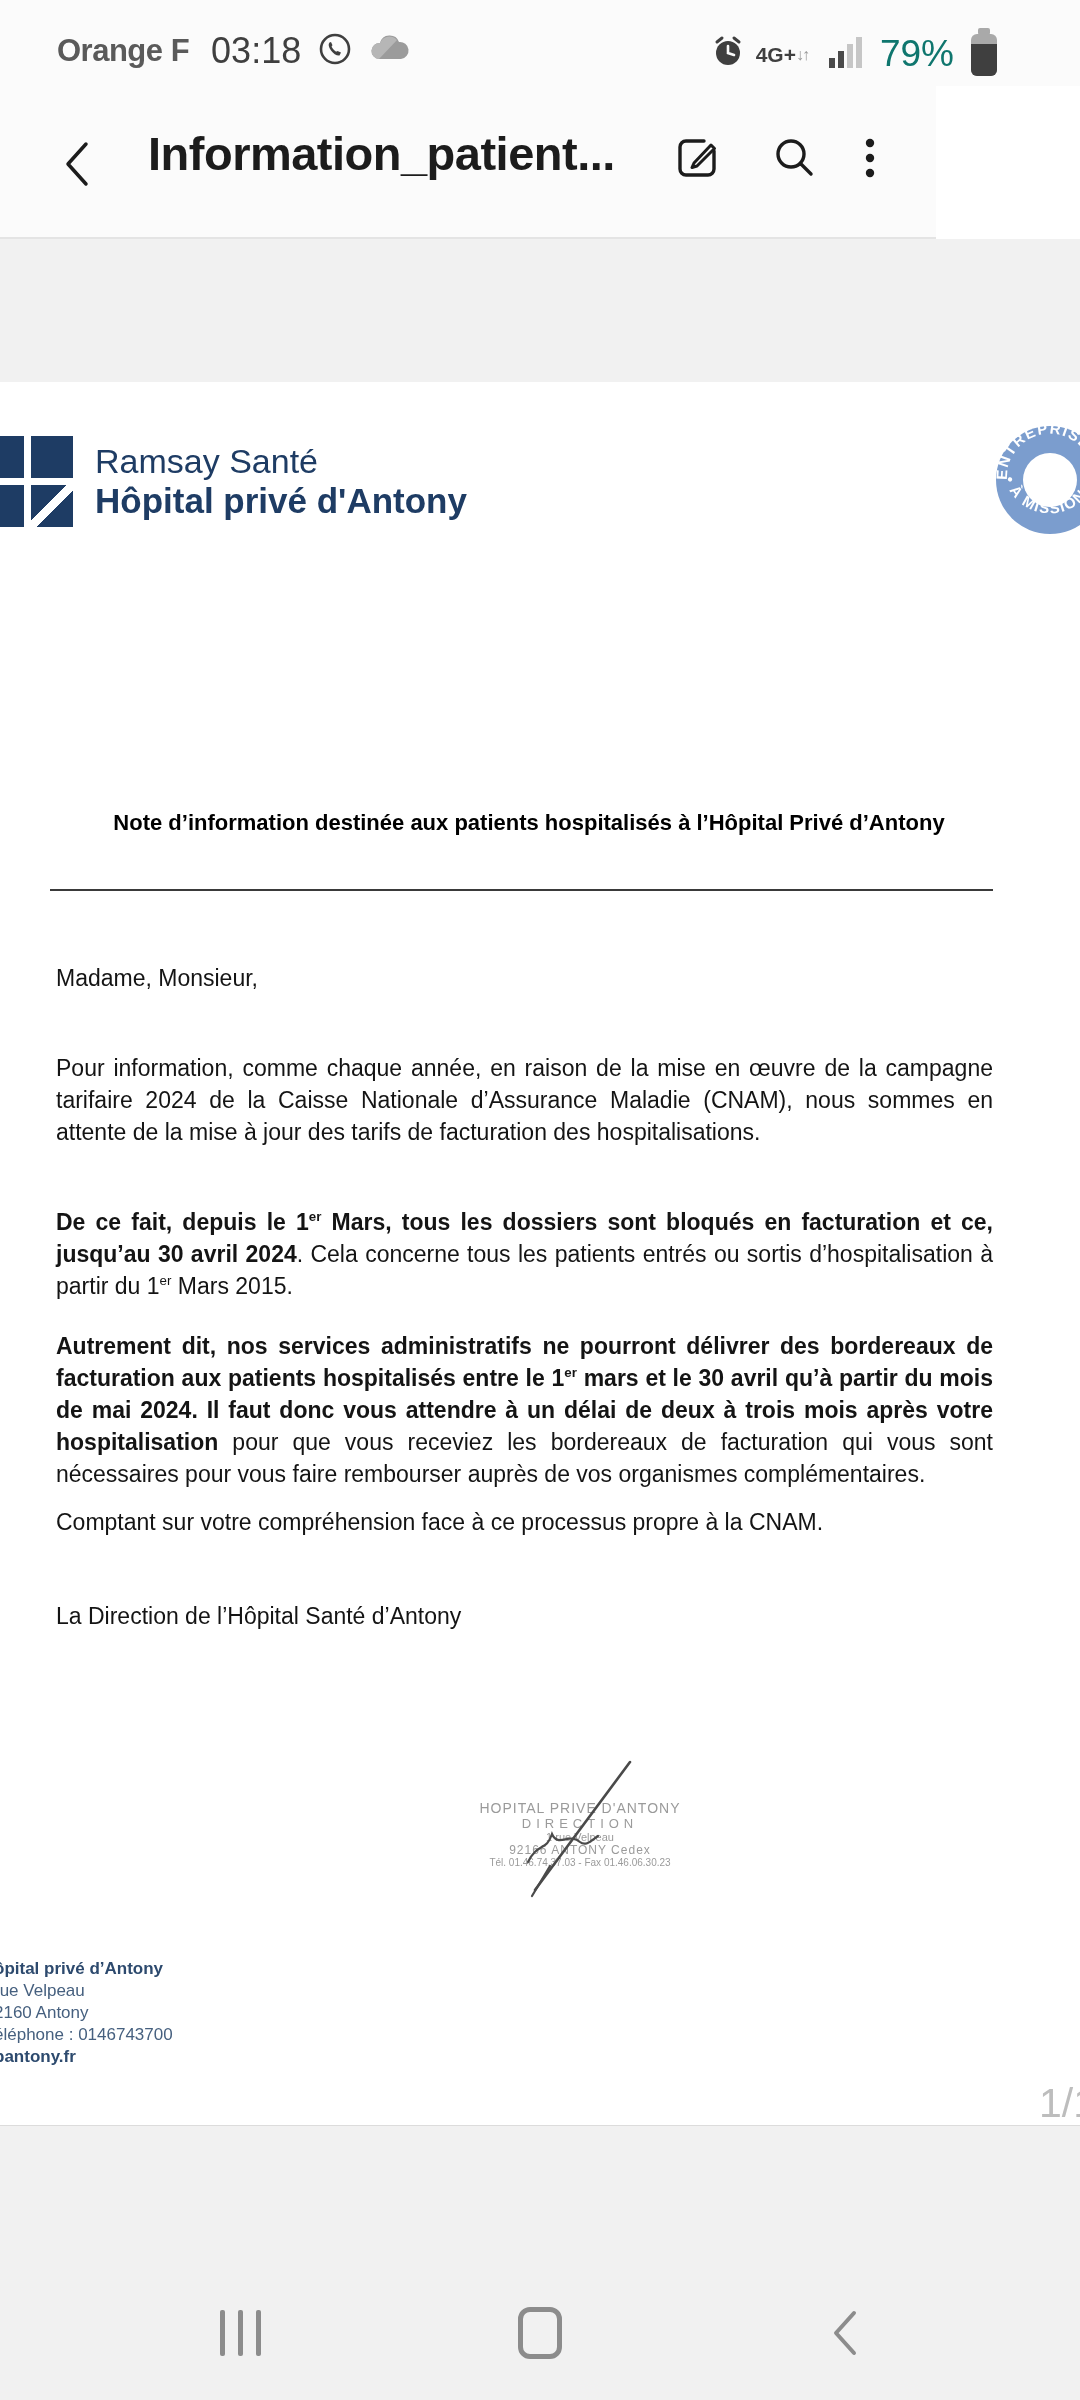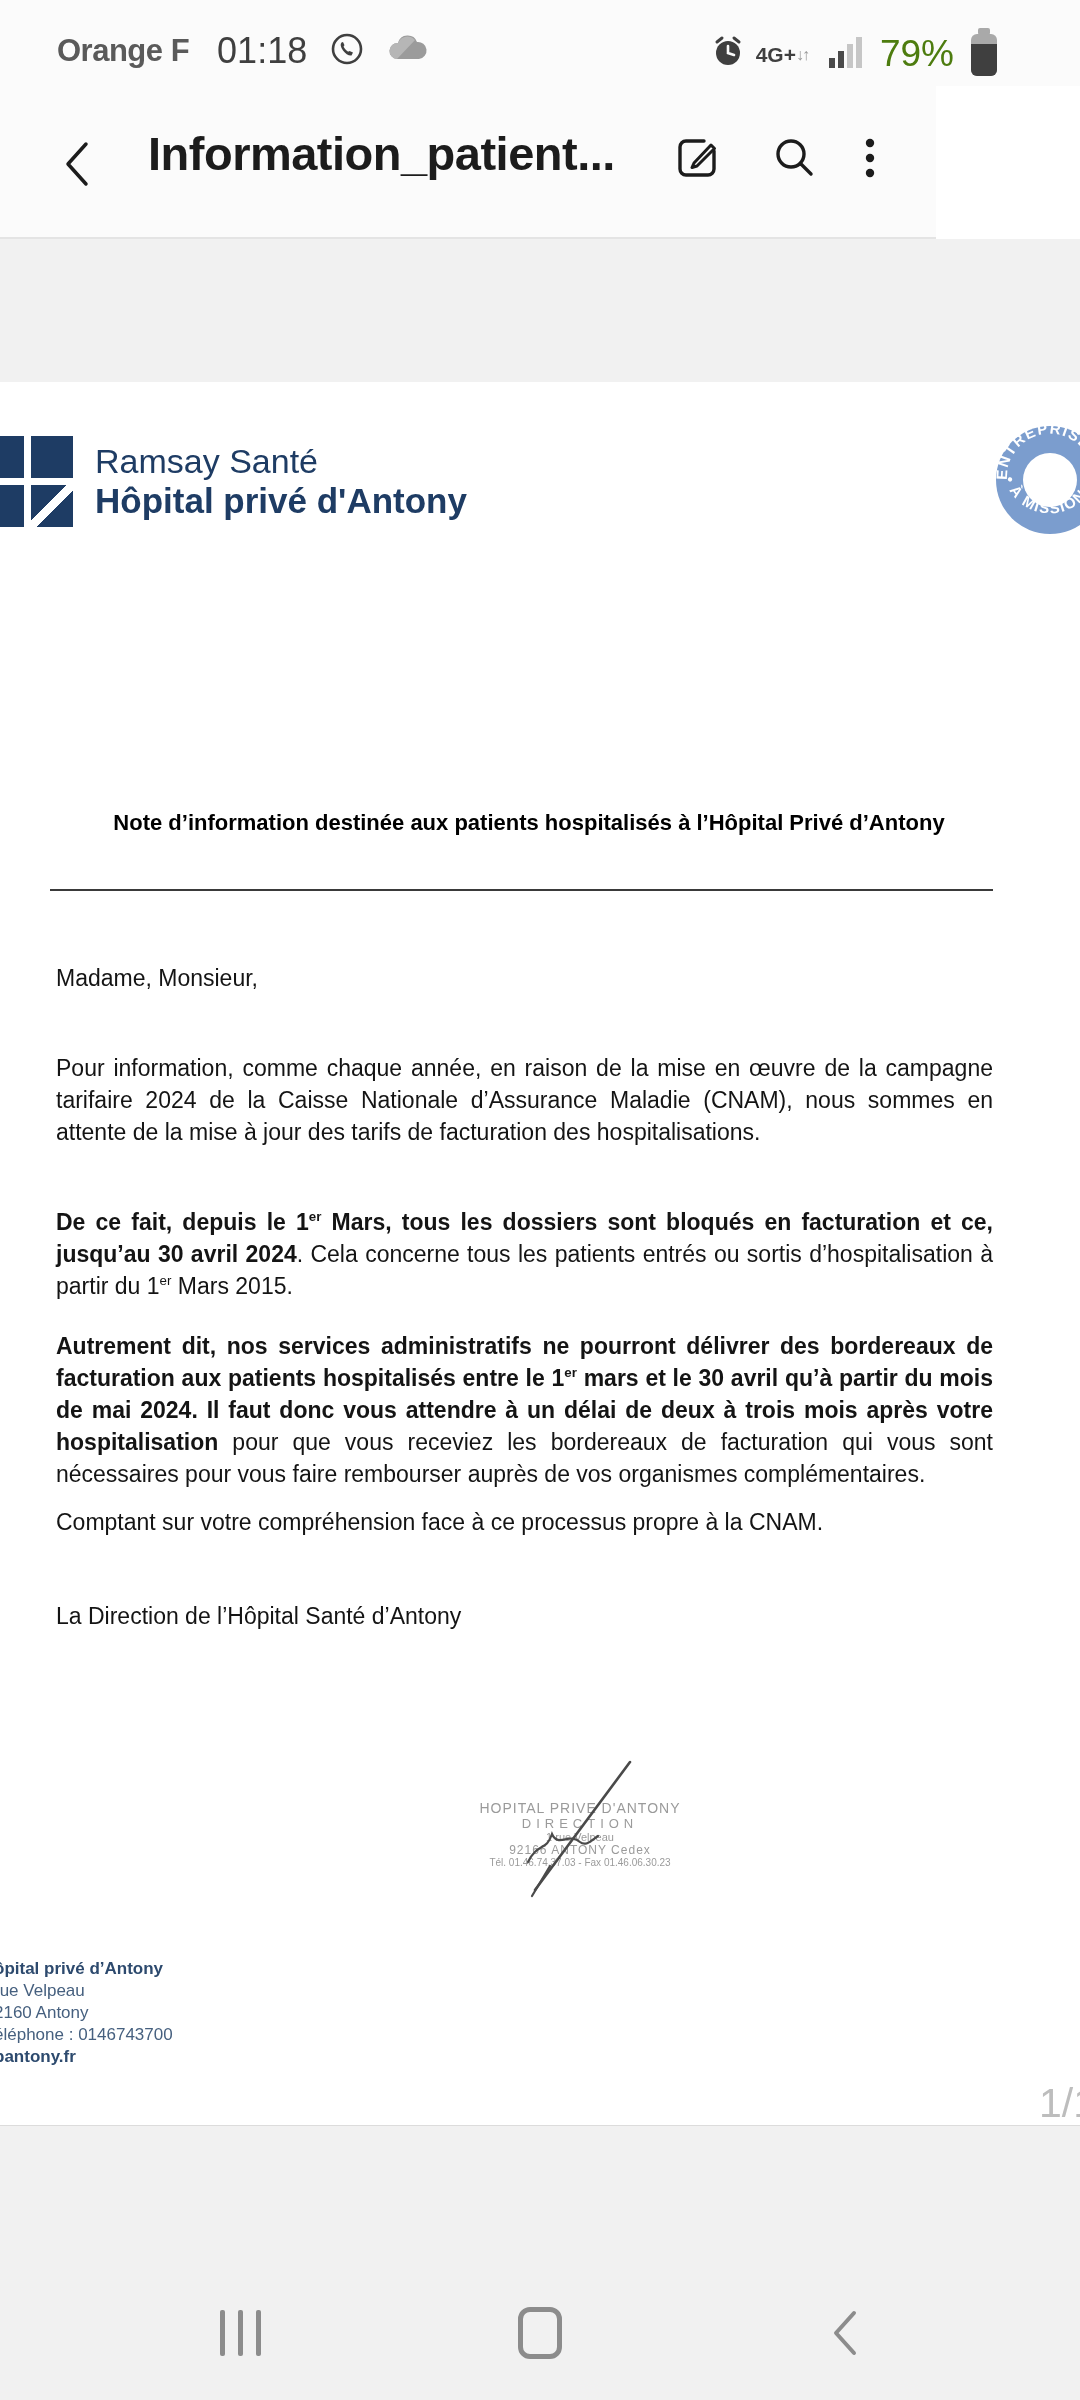--- a/index.html
+++ b/index.html
@@ -1,28 +1,28 @@
 <!DOCTYPE html>
 <html><head>
 <meta charset="utf-8">
 <style>
   html,body{margin:0;padding:0;background:#ffffff;}
   #screen{position:relative;width:1080px;height:2400px;overflow:hidden;background:#fff;
           font-family:"Liberation Sans",sans-serif;}
 
   
   .statusbar{position:absolute;top:0;left:0;width:1080px;height:86px;background:#fbfbfb;}
-  .sb-left{position:absolute;left:57px;top:30px;display:flex;align-items:center;gap:22px;}
+  .sb-left{position:absolute;left:57px;top:30px;display:flex;align-items:center;gap:16px;}
   .sb-carrier{font-size:31px;font-weight:bold;color:#5a5a5a;letter-spacing:-0.5px;}
   .sb-time{font-size:36px;font-weight:500;color:#3f3f3f;margin-left:6px;}
   .sb-right{position:absolute;right:76px;top:26px;display:flex;align-items:center;gap:10px;}
   .net-block{display:flex;flex-direction:row;align-items:center;line-height:1;margin-right:10px;}
   .net-label{font-size:21px;font-weight:bold;color:#3f3f3f;}
   .net-arrows{font-size:16px;color:#9a9a9a;letter-spacing:-2px;margin-top:1px;}
-  .batt-pct{font-size:37px;color:#4d7c0f;margin-left:6px;}
+  .batt-pct{font-size:37px;color:#0f766e;margin-left:6px;}
 
   
   .appbar{position:absolute;top:86px;left:0;width:936px;height:151px;background:#fbfbfb;
           border-bottom:2px solid #e4e4e4;}
   .ab-back{position:absolute;left:54px;top:50px;width:48px;height:56px;cursor:pointer;}
   .ab-title{position:absolute;left:148px;top:40px;width:600px;font-size:47px;font-weight:bold;
             color:#1c1c1c;white-space:nowrap;overflow:hidden;letter-spacing:-0.5px;}
   .ab-icons{position:absolute;right:58px;top:44px;display:flex;align-items:center;gap:40px;}
   .ab-icons svg{display:block;}
 
@@ -81,21 +81,21 @@
   .home-shape{width:34px;height:42px;border:5px solid #8c8c8c;border-radius:12px;}
 </style>
 </head>
 <body>
 
 <div id="screen">
 
   <div class="statusbar">
     <div class="sb-left">
       <span class="sb-carrier">Orange F</span>
-      <span class="sb-time">01:18</span>
+      <span class="sb-time">03:18</span>
       <span>
         <svg width="36" height="36" viewBox="0 0 36 36">
           <circle cx="18" cy="18" r="14" fill="none" stroke="#3f3f3f" stroke-width="2.6"></circle>
           <path d="M12.5 11.5 c-1.5 1.5 -1 4.5 1.5 8 c2.5 3.5 6 5.5 8.5 5 l1.5-3 -3.5-1.5 c-.7.8-1.5.8-2.3.1 c-1.3-1-2.6-2.4-3.3-3.8 c-.4-.9-.2-1.6.6-2.1 l-1.5-3.2 z" fill="#3f3f3f"></path>
         </svg>
       </span>
       <span>
         <svg width="42" height="32" viewBox="0 0 42 32">
           <path d="M10 26 a8 8 0 0 1 1-16 a10 10 0 0 1 19-1 a8.5 8.5 0 0 1 2 17 z" fill="#9b9b9b"></path>
           <path d="M10 26 a8 8 0 0 1 1-16 a10 10 0 0 1 17-3 L10 26 z" fill="#b6b6b6"></path>

